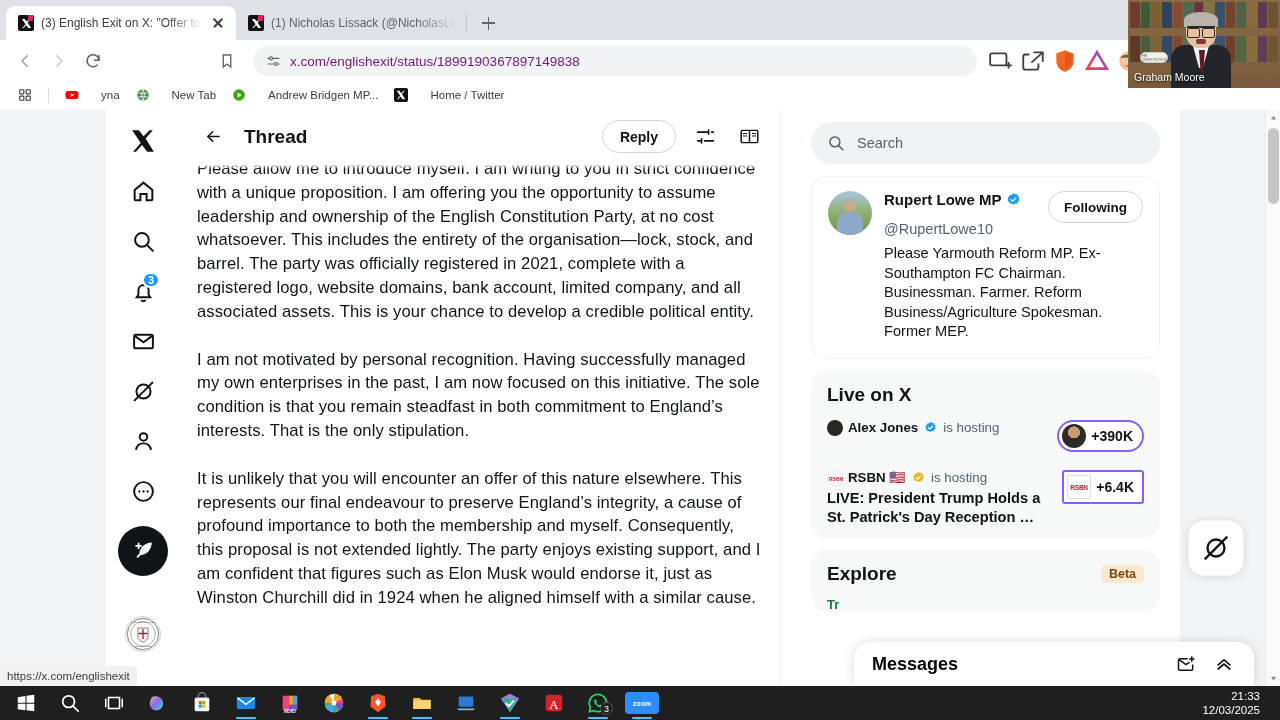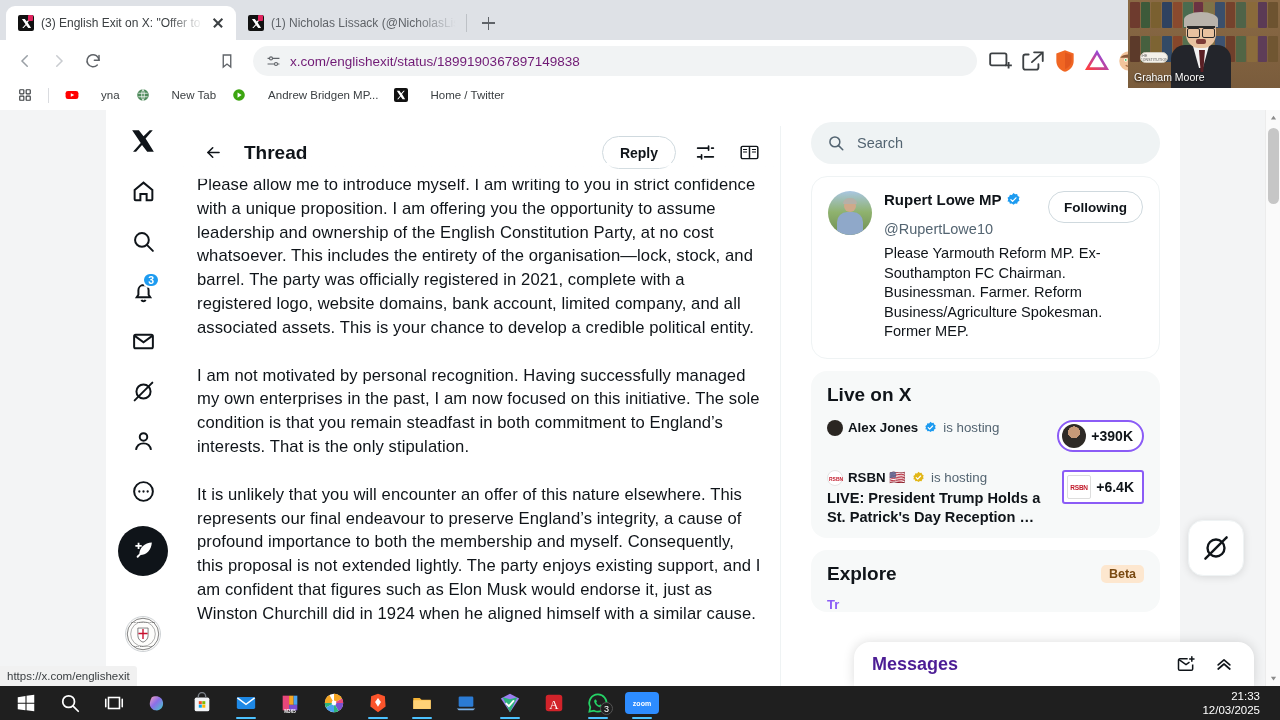--- a/index.html
+++ b/index.html
@@ -149,21 +149,21 @@
   }
   .compose svg { width:25px; height:25px; }
   .nav-avatar {
     width:36px; height:36px; border-radius:50%; margin-top:40px;
     border:1px solid #cfd3d6; background:#fbfbfa; position:relative;
     display:flex; align-items:center; justify-content:center; overflow:hidden;
   }
   .crest { width:34px; height:34px; }
 
   
-  .main { position:absolute; left:180px; top:16px; width:601px; height:576px; background:#fff; border-right:1px solid #eff3f4; }
+  .main { position:absolute; left:180px; top:0; width:601px; height:576px; background:#fff; border-right:1px solid #eff3f4; }
   .thread-header {
     position:sticky; top:0; height:53px; display:flex; align-items:center;
     padding: 0 16px; gap:14px; background:rgba(255,255,255,.92);
   }
   .back-arrow { width:34px; height:34px; display:flex; align-items:center; justify-content:center; border-radius:50%; }
   .back-arrow svg{ width:19px; height:19px; }
   .thread-title { font-size:19px; font-weight:700; color:#0f1419; flex:1 1 auto; }
   .reply-btn {
     height:33px; padding:0 17px; border-radius:17px; border:1px solid #cfd9de;
     background:#fff; font-size:14px; font-weight:700; color:#0f1419;
@@ -220,37 +220,37 @@
   .live-pill {
     display:flex; align-items:center; gap:5px; border:2px solid #8b5cf6;
     border-radius:999px; padding:2px 9px 2px 3px; flex:0 0 auto; background:#fff;
   }
   .live-pill.square { border-radius:3px; padding:3px 8px 3px 3px; }
   .live-pill .lp-av { width:24px; height:24px; border-radius:50%; flex:0 0 24px; background:#3a3a3a; }
   .live-pill.square .lp-av { border-radius:2px; background:#fff; border:1px solid #ddd; position:relative; overflow:hidden; }
   .live-pill .lp-count { font-size:14px; font-weight:700; color:#0f1419; }
   .rsbn-mini { font-size:6.5px; font-weight:700; color:#c21b2b; position:absolute; left:2px; top:8px; letter-spacing:-.2px; }
 
-  .trending-peek { font-size:13px; font-weight:700; color:#8b5cf6; padding:4px 16px 0 16px; }
+  .trending-peek { font-size:13px; font-weight:700; color:#15803d; padding:4px 16px 0 16px; }
 
   
   .grok-fab {
     position:absolute; right:36px; bottom:110px; width:56px; height:56px; border-radius:15px;
     background:#fff; border:1px solid #eff3f4; box-shadow:0 1px 8px rgba(0,0,0,.12);
     display:flex; align-items:center; justify-content:center;
   }
   .grok-fab svg { width:30px; height:30px; }
 
   
   .msg-dock {
     position:absolute; right:26px; bottom:0; width:400px; height:44px;
     background:#fff; border-radius:16px 16px 0 0; box-shadow:0 0 12px rgba(0,0,0,.14);
     display:flex; align-items:center; padding: 0 16px 0 18px; gap:10px;
   }
-  .msg-title { font-size:18px; font-weight:800; color:#4c1d95; flex:1 1 auto; }
+  .msg-title { font-size:18px; font-weight:800; color:#000000; flex:1 1 auto; }
   .msg-ico { width:28px; height:28px; display:flex; align-items:center; justify-content:center; }
   .msg-ico svg { width:20px; height:20px; }
 
   
   .scrollbar { position:absolute; right:0; top:110px; width:15px; height:576px; background:#fafafa; border-left:1px solid #ececec; }
   .scrollbar .thumb { position:absolute; left:2px; top:18px; width:11px; height:76px; background:#c6c6c6; border-radius:6px; }
   .scroll-arrow { position:absolute; left:0; width:15px; height:15px; display:flex; align-items:center; justify-content:center; }
   .scroll-arrow.up { top:0; } .scroll-arrow.down { bottom:0; }
 
   

